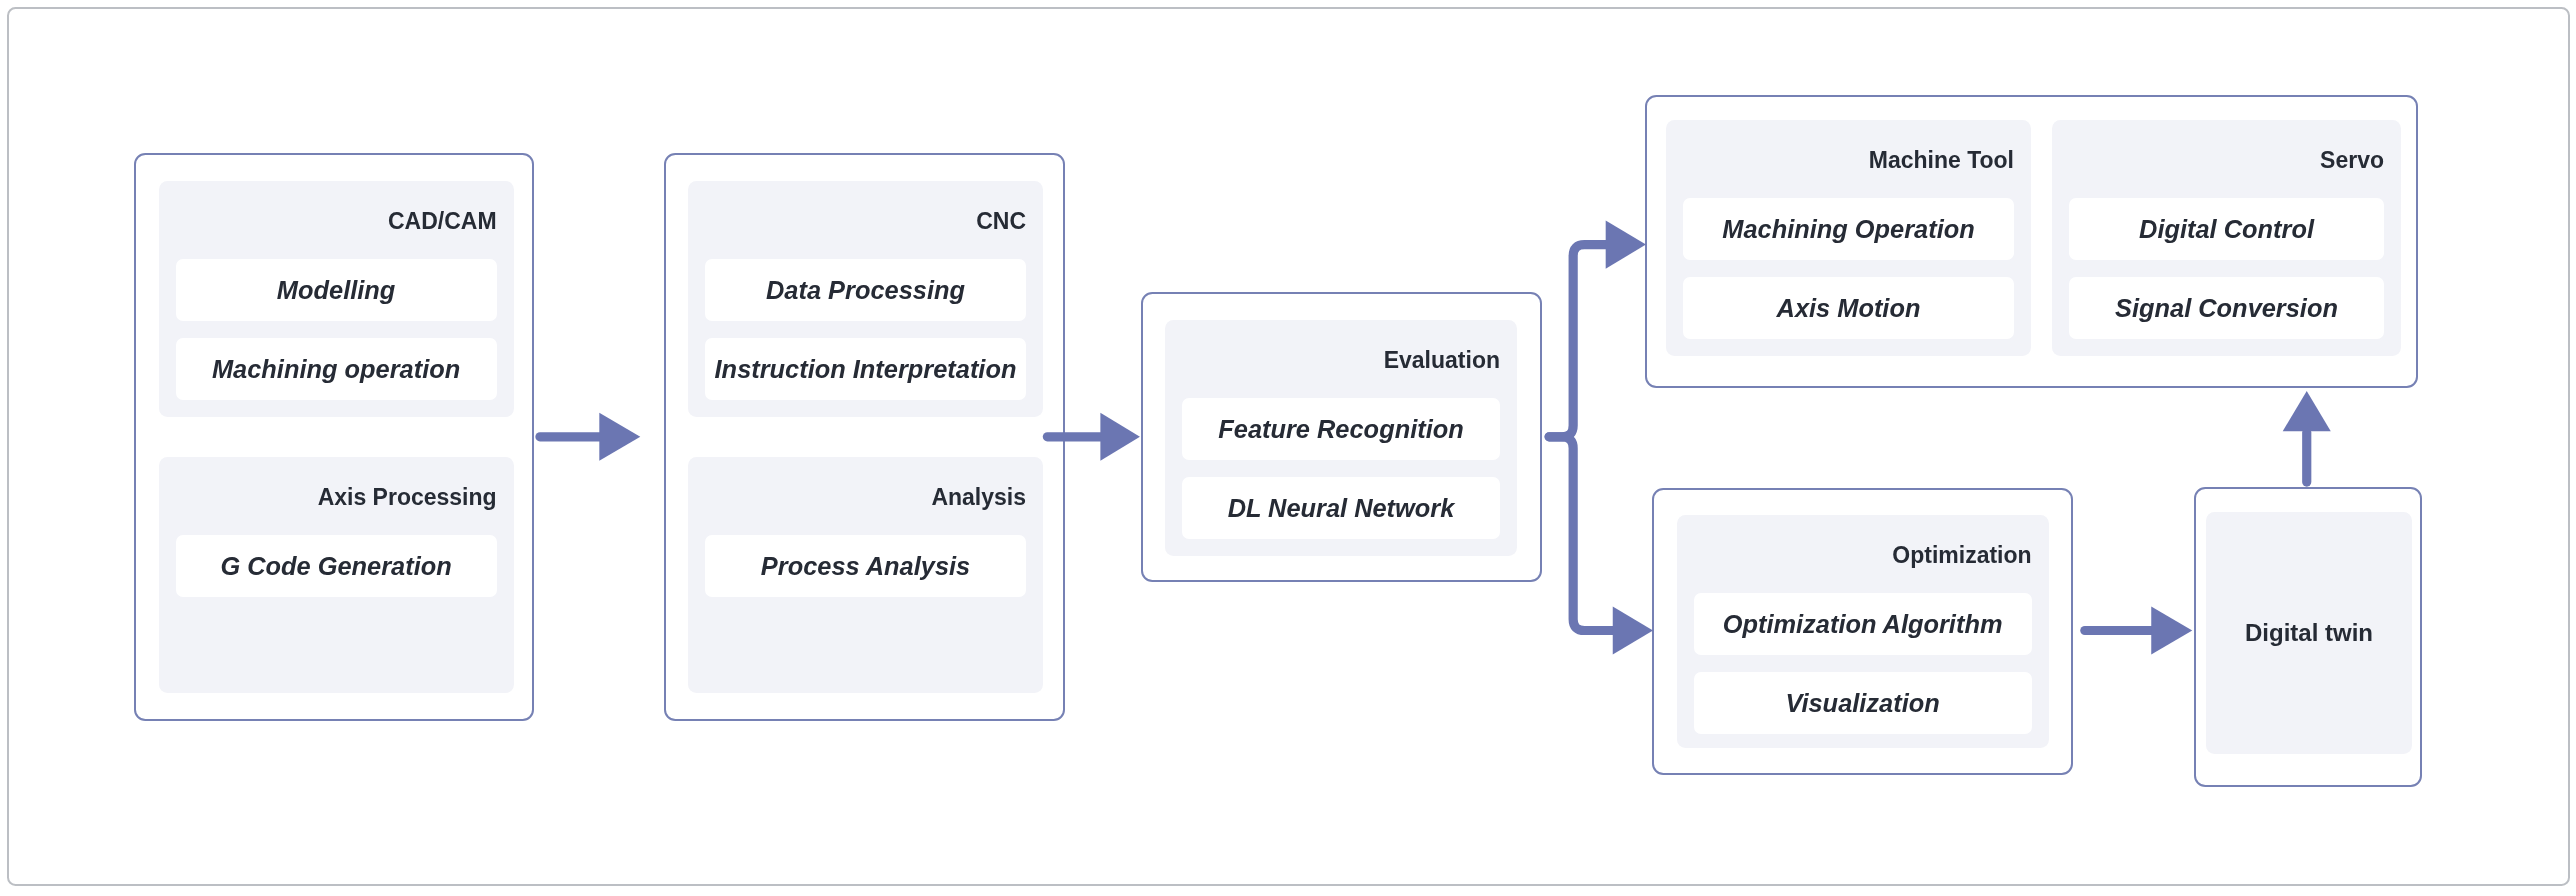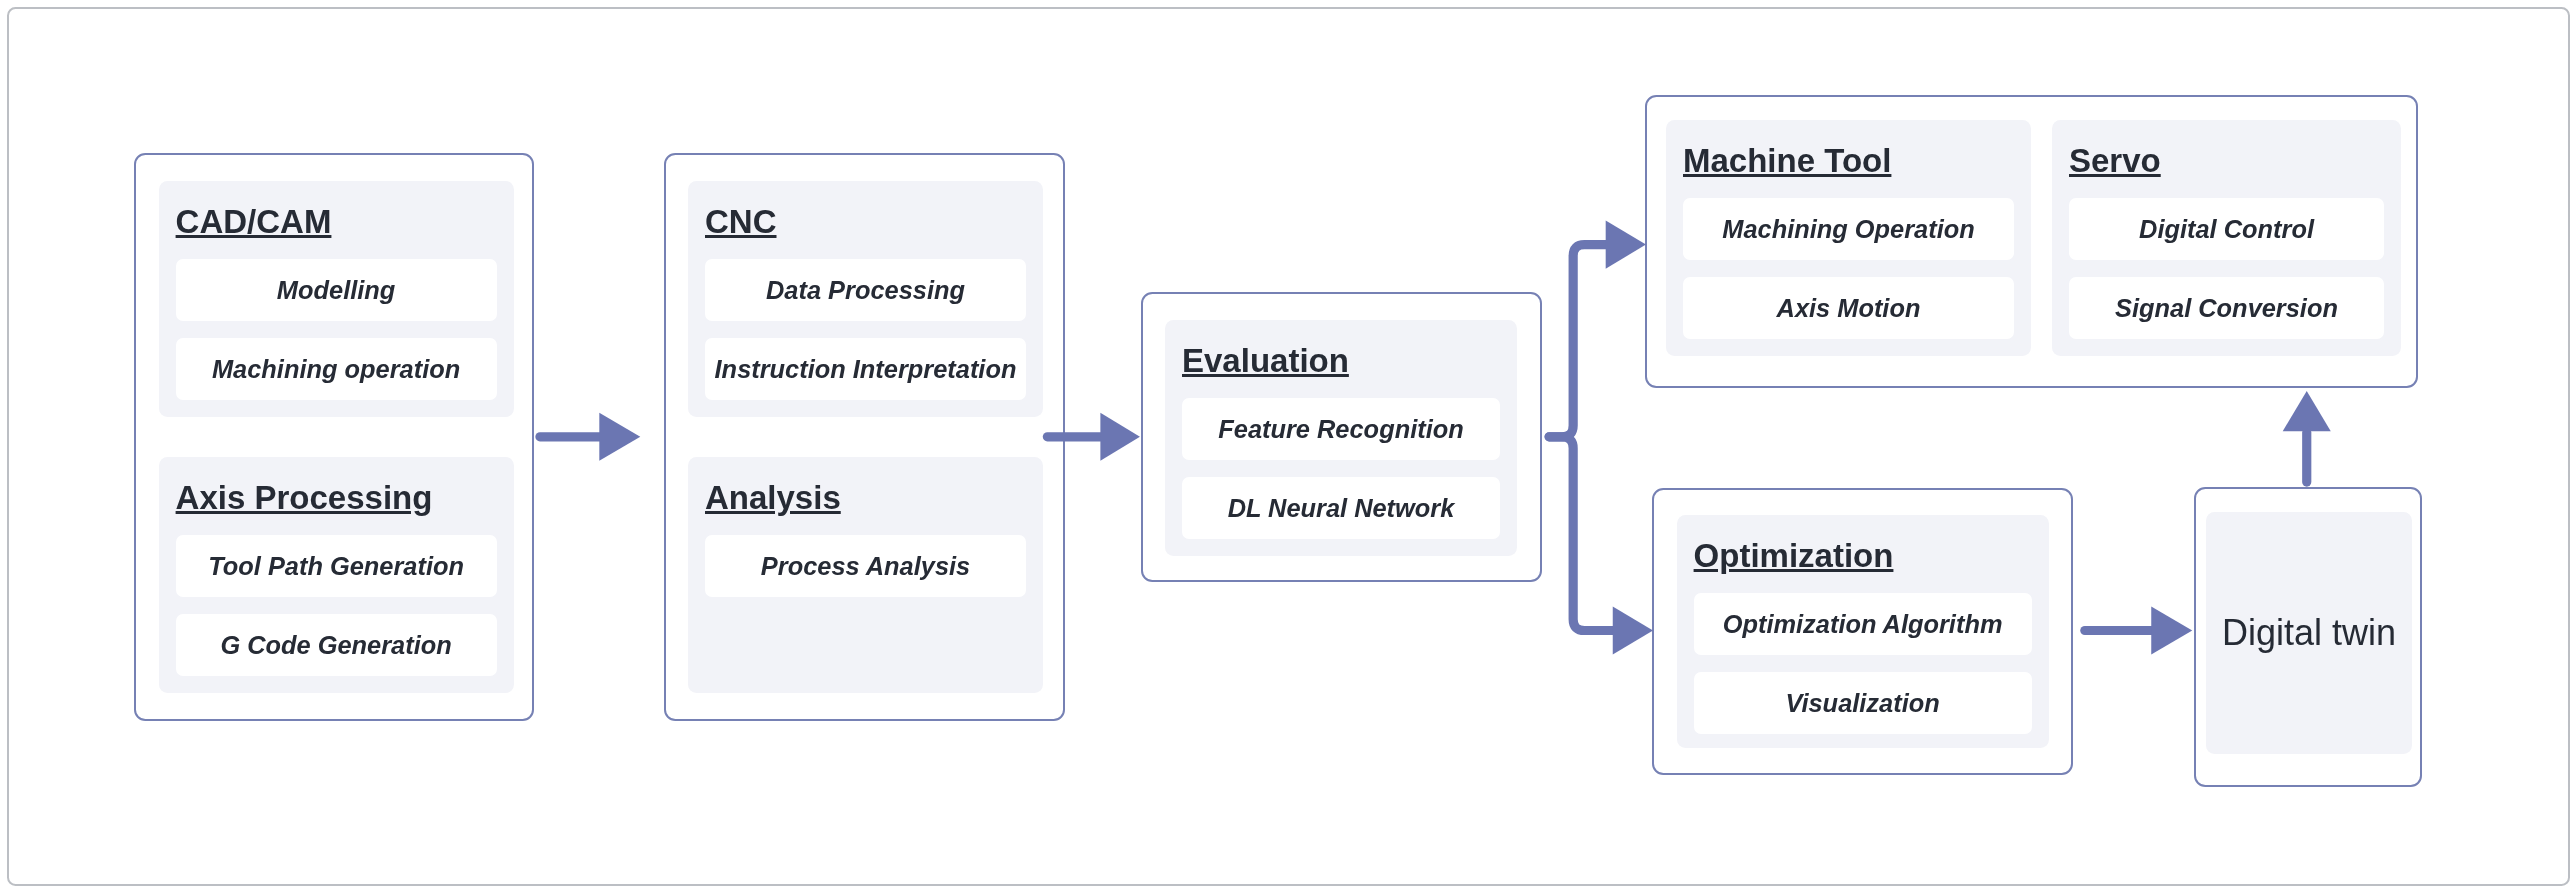--- a/index.html
+++ b/index.html
@@ -24,37 +24,36 @@
   }
   .group{
     position:absolute;box-sizing:border-box;background:#ffffff;
     border:2.1px solid var(--border);border-radius:11.3px;
   }
   .section{
     position:absolute;box-sizing:border-box;background:var(--section);
     border-radius:8.5px;padding:0 17px;overflow:hidden;
   }
   .title{
-    height:78px;line-height:81px;text-align:left;
-    font-size:33px;font-weight:700;color:var(--text);
+    height:78px;line-height:81px;text-align:right;
+    font-size:23px;font-weight:700;color:var(--text);
     white-space:nowrap;
-    text-decoration:underline;
   }
   .chip{
     height:62px;line-height:62px;margin-bottom:17px;
     border-radius:7px;background:var(--chip);text-align:center;
     font-size:25.4px;font-weight:700;color:var(--text);
     white-space:nowrap;overflow:hidden;font-style:italic;
   }
   .panel{
     position:absolute;box-sizing:border-box;background:var(--section);
     border-radius:8.5px;display:flex;align-items:center;justify-content:center;
   }
   .panel .big-label{
-    font-size:36px;font-weight:400;color:var(--text);white-space:nowrap;
+    font-size:24px;font-weight:700;color:var(--text);white-space:nowrap;
   }
   svg.arrows{position:absolute;left:0;top:0;pointer-events:none;}
   svg.arrows .shaft{stroke:var(--arrow);stroke-width:13;stroke-linecap:round;fill:none;}
   svg.arrows .head{fill:var(--arrow);stroke:none;}
 
   
   #g-cadcam{left:134px;top:153px;width:400px;height:568px;}
   #g-cadcam .s1{left:22.6px;top:26px;width:355px;height:236px;}
   #g-cadcam .s2{left:22.6px;top:302px;width:355px;height:236px;}
 
@@ -81,21 +80,20 @@
 <div class="frame"></div>
 
 <div class="group" id="g-cadcam">
   <div class="section s1">
     <div class="title">CAD/CAM</div>
     <div class="chip">Modelling</div>
     <div class="chip">Machining operation</div>
   </div>
   <div class="section s2">
     <div class="title">Axis Processing</div>
-    <div class="chip">Tool Path Generation</div>
     <div class="chip">G Code Generation</div>
   </div>
 </div>
 
 <div class="group" id="g-cnc">
   <div class="section s1">
     <div class="title">CNC</div>
     <div class="chip">Data Processing</div>
     <div class="chip">Instruction Interpretation</div>
   </div>

